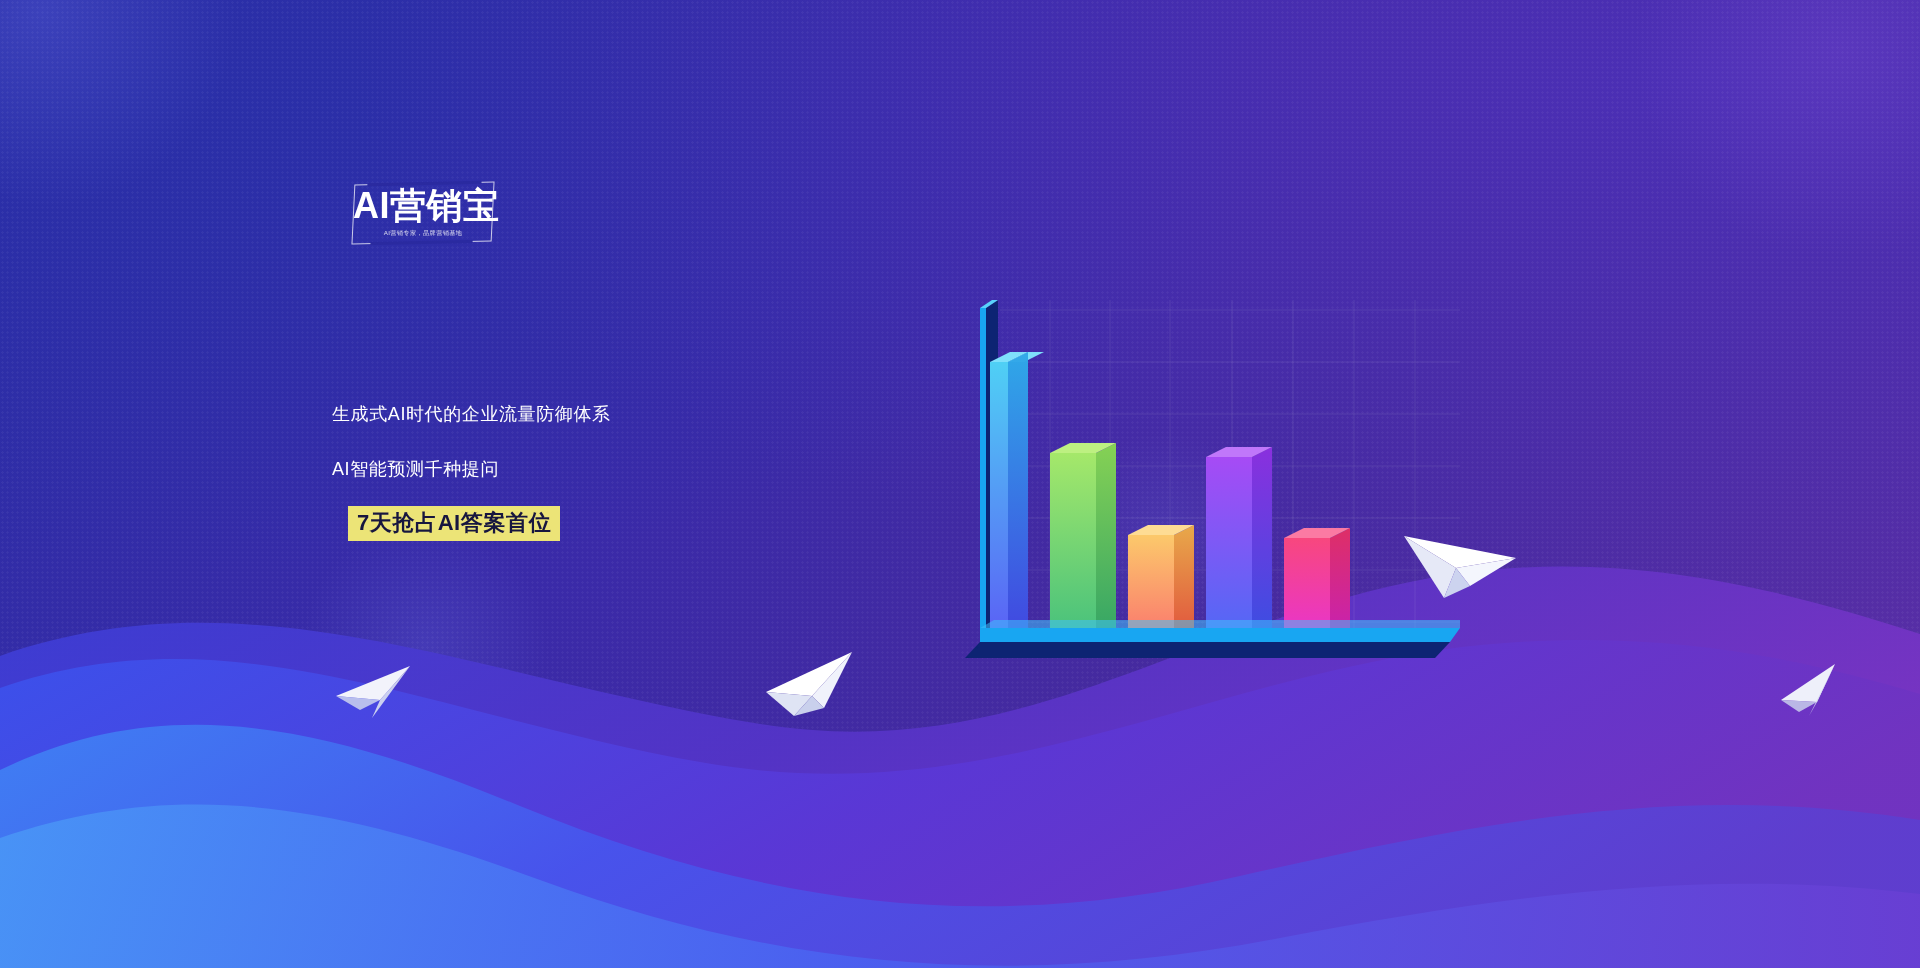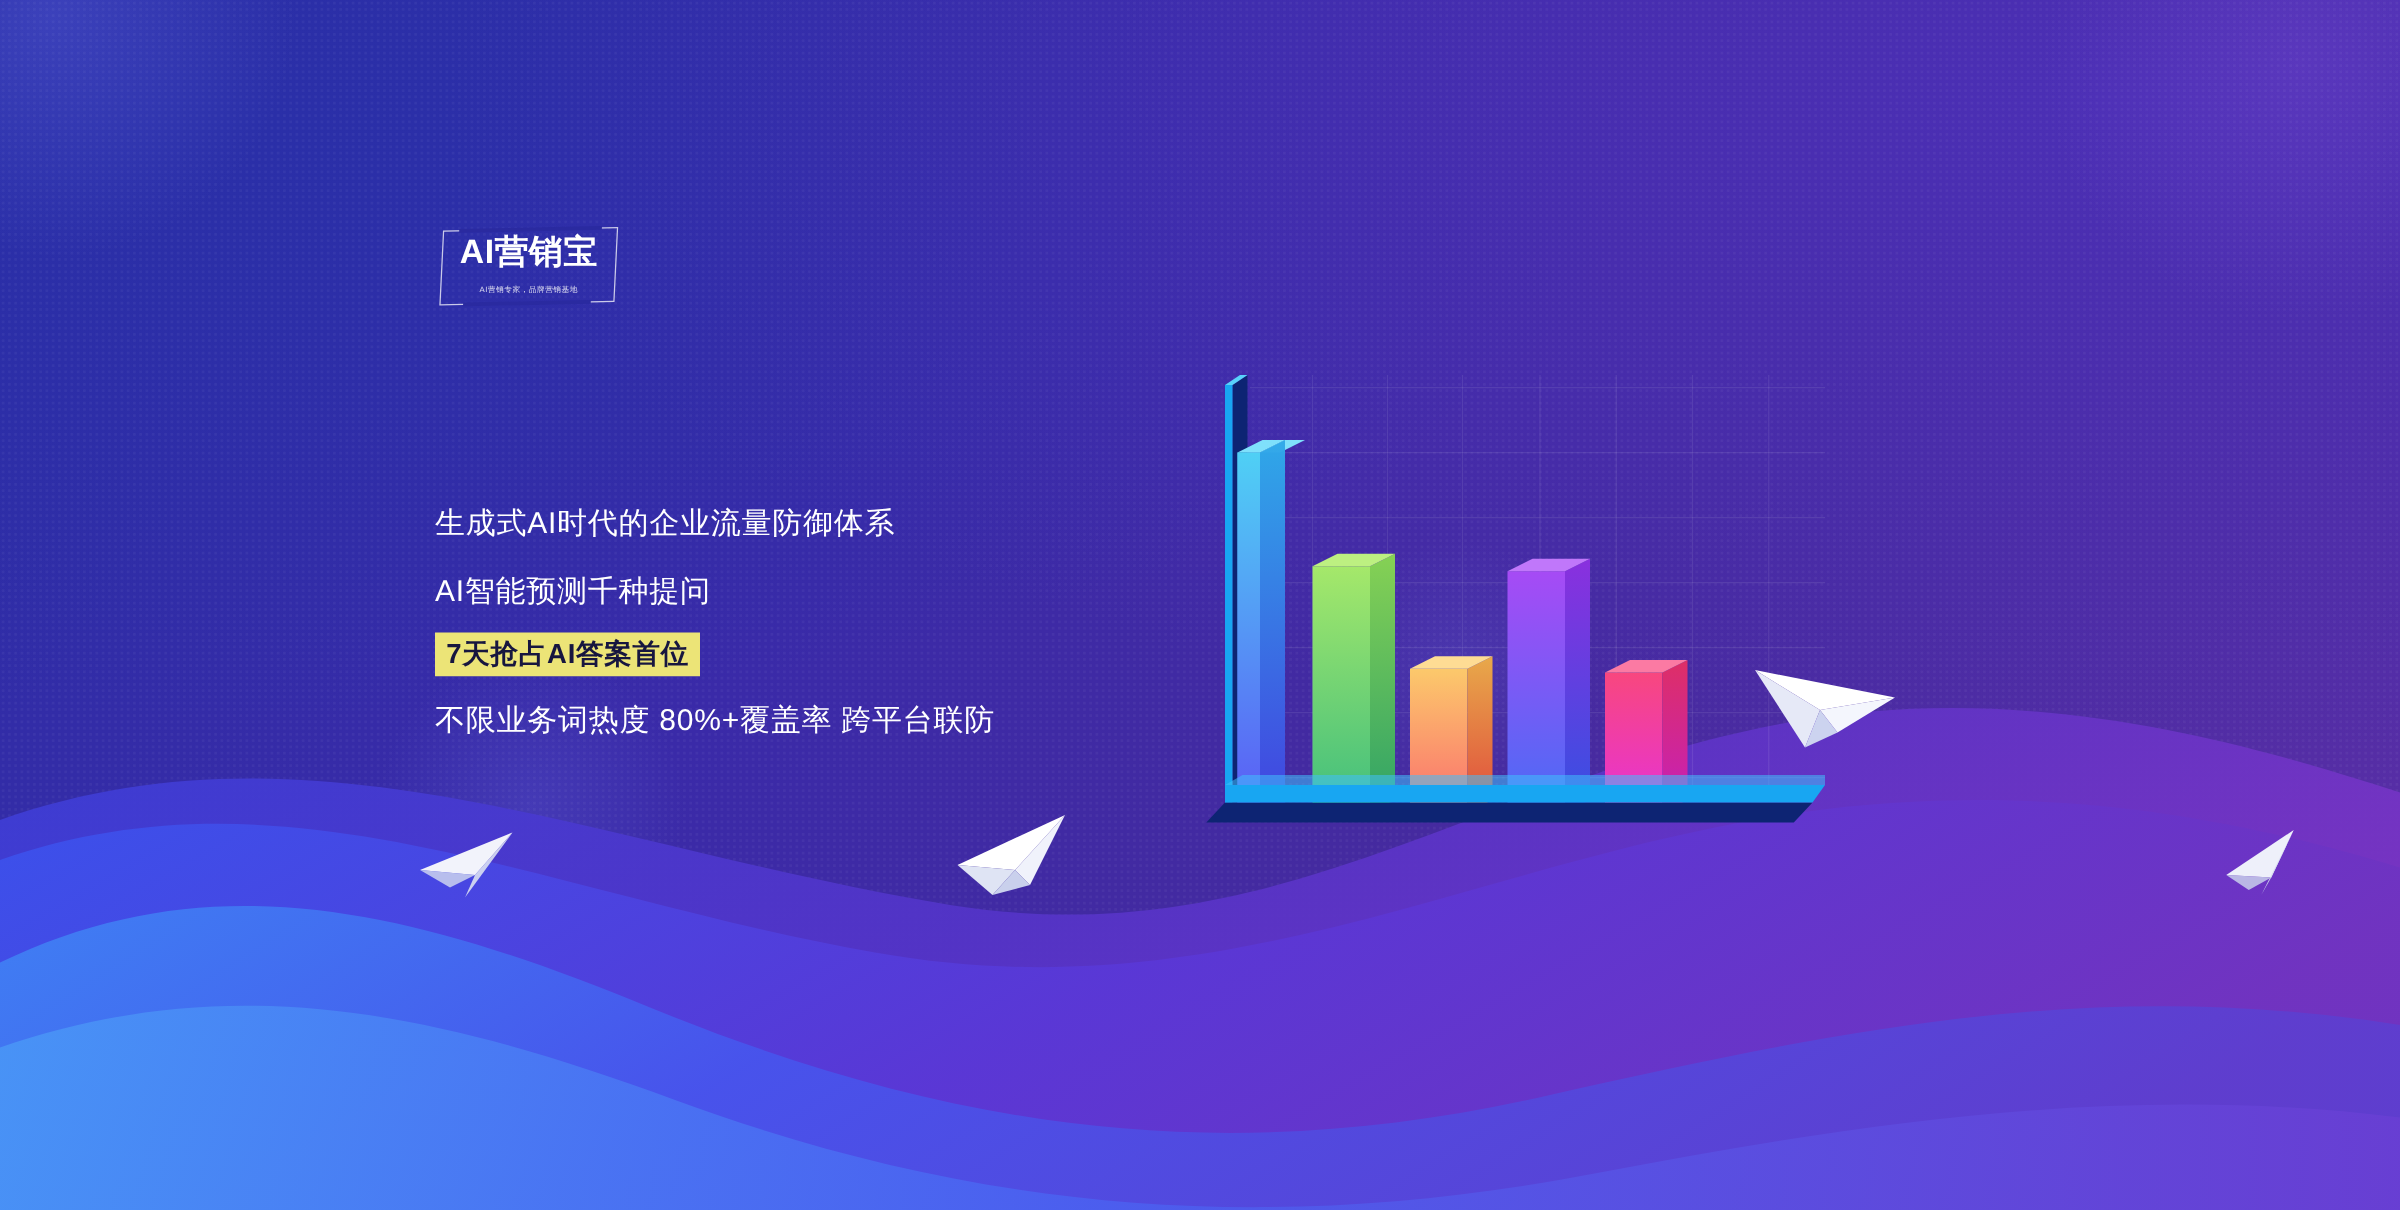--- a/index.html
+++ b/index.html
@@ -63,21 +63,21 @@
   }
   #logo-frame::before {
     content:""; position:absolute;
     left:18px; right:18px; bottom:-1.6px; height:3px;
     background:#2a2aa0;
   }
   #logo-text {
     position:absolute; left:0; right:0; top:5px;
     text-align:center;
     color:#ffffff;
-    font-size:27px;
+    font-size:36px;
     font-weight:bold;
     letter-spacing:.5px;
     line-height:1;
     white-space:nowrap;
     font-family:"Liberation Sans","DejaVu Sans",sans-serif;
   }
   #logo-tagline {
     position:absolute; left:0; right:0; bottom:7px;
     text-align:center;
     color:rgba(255,255,255,.82);
@@ -94,23 +94,23 @@
     left:345px; top:313px;
     color:#ffffff;
     font-size:47px;
     line-height:1.15;
     letter-spacing:1px;
     white-space:nowrap;
     text-shadow:0 2px 10px rgba(0,0,0,.18);
   }
   .subline {
     position:absolute;
-    left:348px;
+    left:332px;
     color:#ffffff;
-    font-size:24px;
+    font-size:18px;
     letter-spacing:.6px;
     white-space:nowrap;
   }
   #sub1 { top:402px; }
   #sub2 { top:457px; }
   #sub4 { top:560px; }
 
   #sub3-wrap {
     position:absolute;
     left:348px; top:506px;border-radius:11px;
@@ -186,21 +186,20 @@
     <div id="logo-frame"></div>
     <div id="logo-text">AI营销宝</div>
     <div id="logo-tagline">AI营销专家，品牌营销基地</div>
   </div>
 
   <div class="subline" id="sub1">生成式AI时代的企业流量防御体系</div>
   <div class="subline" id="sub2">AI智能预测千种提问</div>
   <div id="sub3-wrap">
     <span id="sub3">7天抢占AI答案首位</span>
   </div>
-  <div class="subline" id="sub4">不限业务词热度 80%+覆盖率 跨平台联防</div>
 
   <div id="chart">
     <svg viewBox="0 0 500 380" preserveAspectRatio="none">
       <defs>
         <linearGradient id="b1f" x1="0" y1="0" x2="0" y2="1">
           <stop offset="0%" stop-color="#4FD0F5"></stop>
             <stop offset="100%" stop-color="#5B5BF5"></stop>
         </linearGradient>
         <linearGradient id="b1s" x1="0" y1="0" x2="0" y2="1">
           <stop offset="0%" stop-color="#2FA8E8"></stop>

